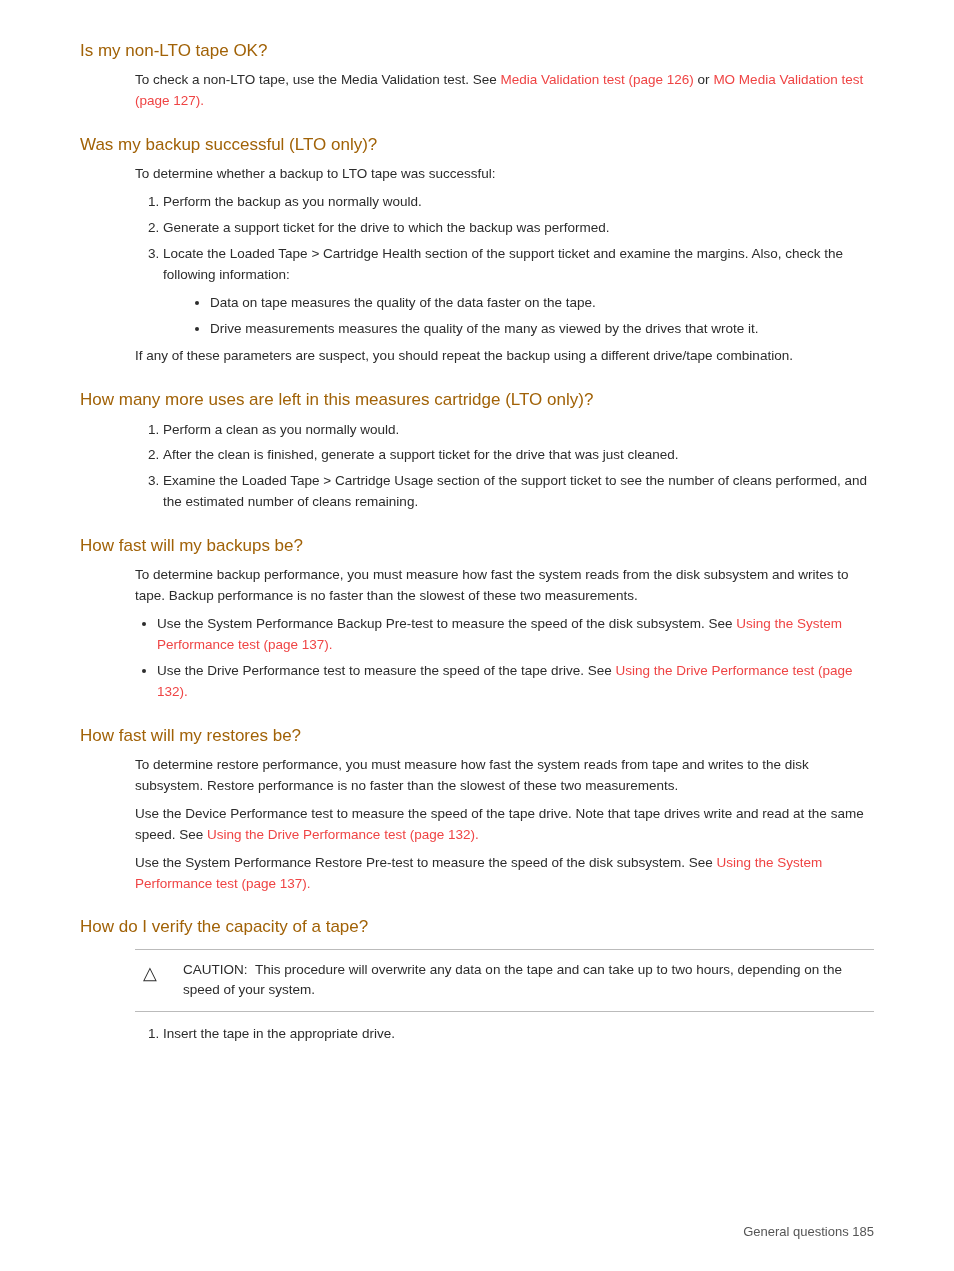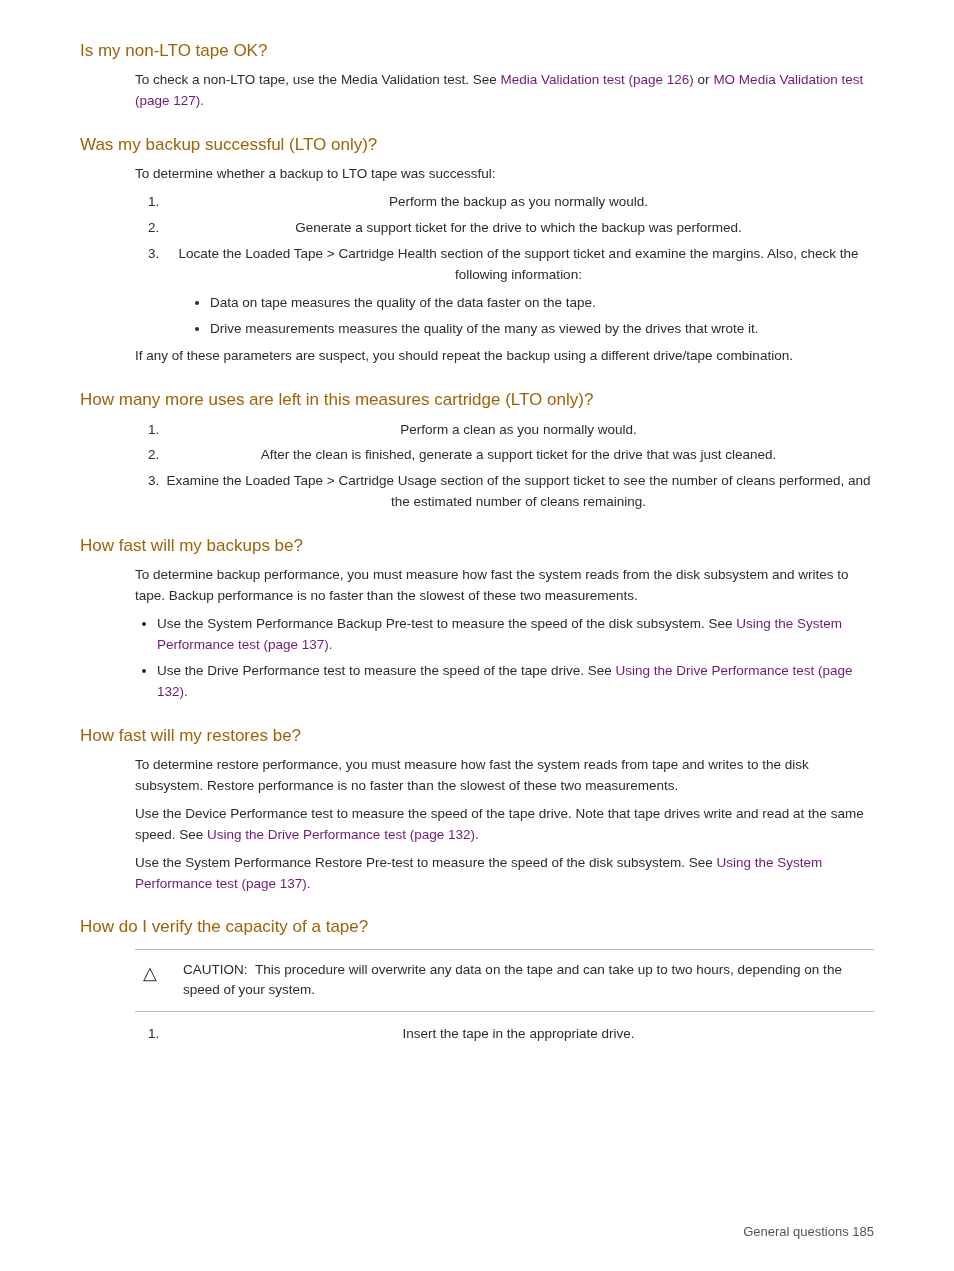--- a/index.html
+++ b/index.html
@@ -18,29 +18,28 @@
       font-size: 17px;
       font-weight: normal;
       margin-bottom: 8px;
       line-height: 1.3;
     }
     .body-text {
       margin-bottom: 7px;
       line-height: 1.55;
       margin-left: 0px;
     }
-    .link { color: #701a75; text-decoration: none; }
+    .link { color: #ef4444; text-decoration: none; }
     ol {
       margin-left: 28px;
       margin-bottom: 7px;
     }
     ol li {
       margin-bottom: 5px;
       line-height: 1.55;
-      text-align: center;
     }
     ul {
       list-style: disc;
       margin-left: 50px;
       margin-bottom: 7px;
     }
     ul li {
       margin-bottom: 5px;
       line-height: 1.55;
     }

